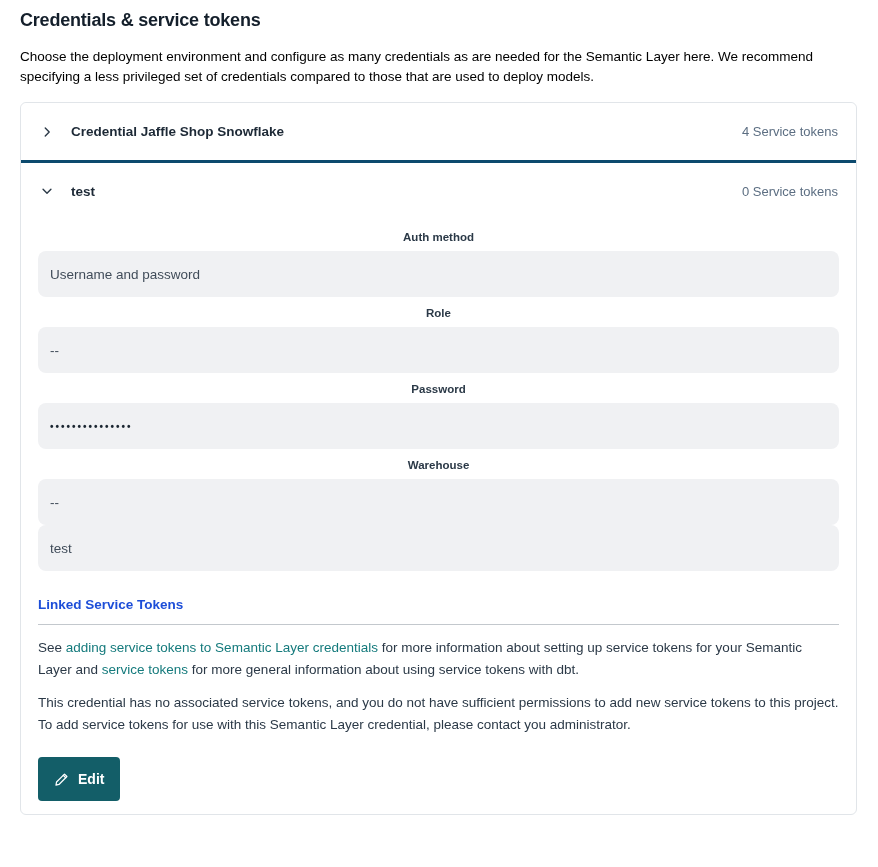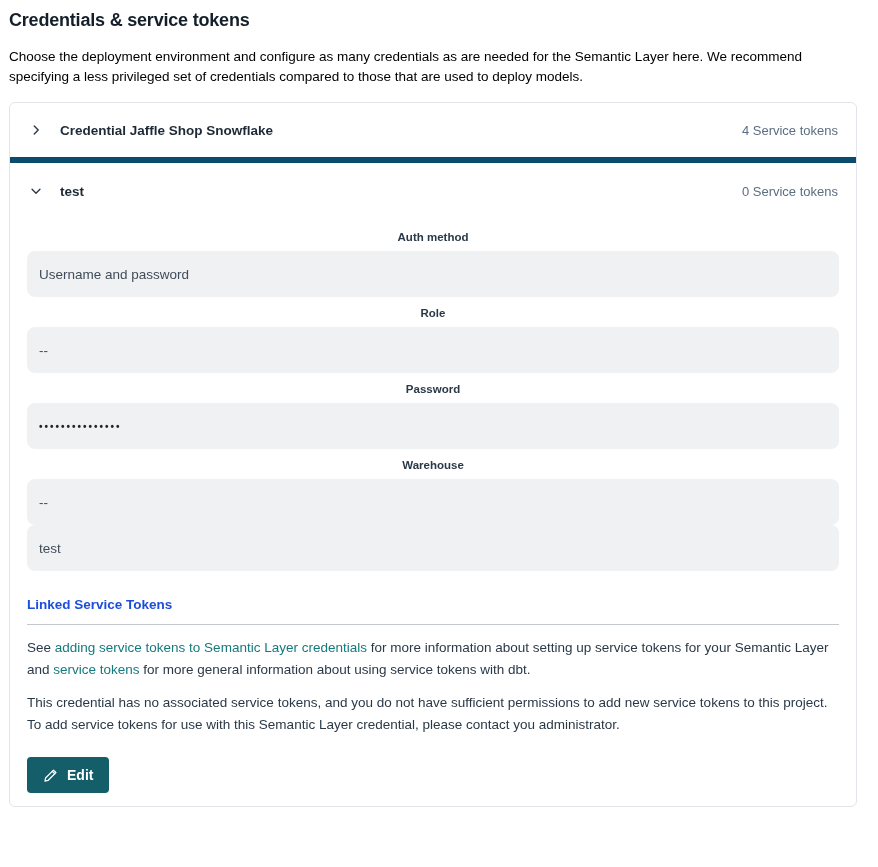--- a/index.html
+++ b/index.html
@@ -5,21 +5,21 @@
   * { box-sizing: border-box; }
   html, body { margin: 0; padding: 0; }
   body {
     width: 878px;
     height: 867px;
     background: #ffffff;
     font-family: "Liberation Sans", sans-serif;
     color: #2b3947;
     overflow: hidden;
   }
-  .page { padding: 8px 21px 0 9px; }
+  .page { padding: 8px 21px 0 20px; }
 
   .page-title {
     margin: 0;
     font-size: 18px;
     line-height: 24px;
     font-weight: 700;
     color: #141f2b;
     letter-spacing: -0.2px;
   }
   .page-desc {
@@ -37,21 +37,21 @@
     background: #ffffff;
   }
 
   .row-header {
     display: flex;
     align-items: center;
     padding: 0 18px;
     cursor: pointer;
     background: #ffffff;
   }
-  .row-header.first { height: 60px; border-bottom: 6px solid #0c4a6e; border-radius: 6px 6px 0 0; align-items: center; }
+  .row-header.first { height: 60px; border-bottom: 3px solid #0c4a6e; border-radius: 6px 6px 0 0; align-items: center; }
   .row-header.second { height: 56px; }
   .chev {
     width: 16px; height: 16px;
     display: inline-flex; align-items: center; justify-content: center;
     color: #2b3947;
     flex: 0 0 auto;
   }
   .row-title {
     margin-left: 16px;
     font-size: 13.5px;
@@ -113,21 +113,21 @@
     color: #147a7c;
     text-decoration: none;
     cursor: pointer;
   }
 
   .edit-btn {
     margin-top: 22px;
     display: inline-flex;
     align-items: center;
     gap: 9px;
-    height: 36px;
+    height: 44px;
     padding: 0 16px;
     background: #135e68;
     color: #ffffff;
     border: none;
     border-radius: 4px;
     font-family: "Liberation Sans", sans-serif;
     font-size: 14px;
     font-weight: 700;
     cursor: pointer;
   }

